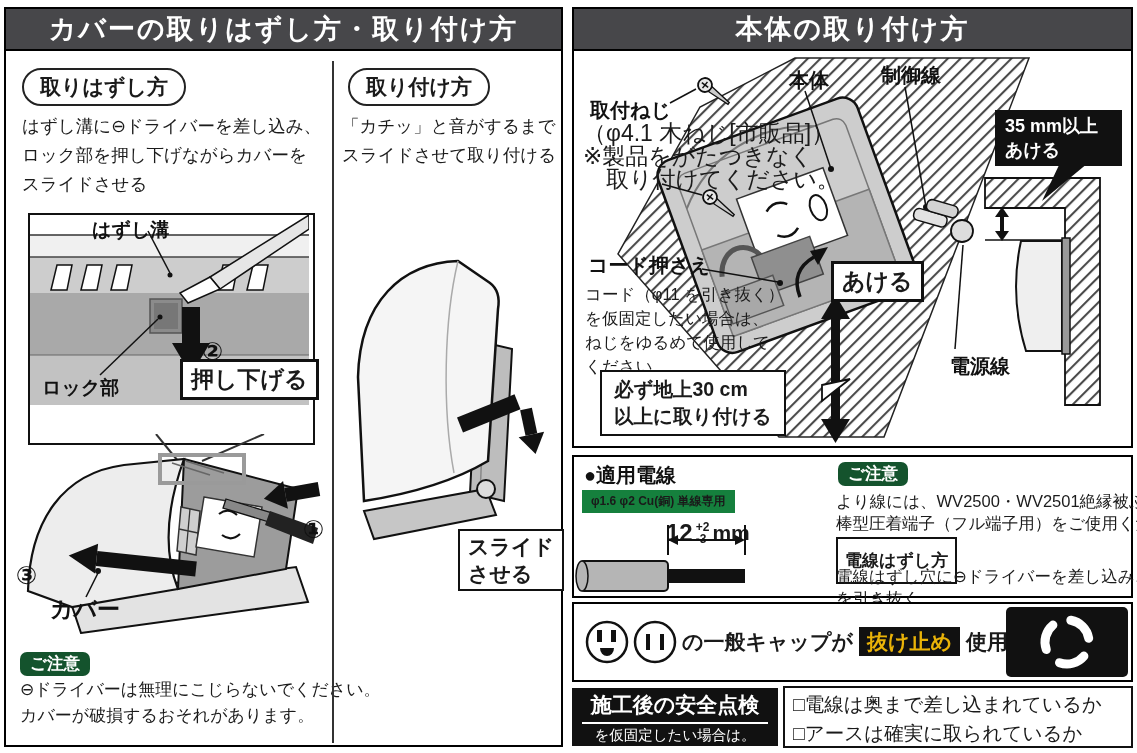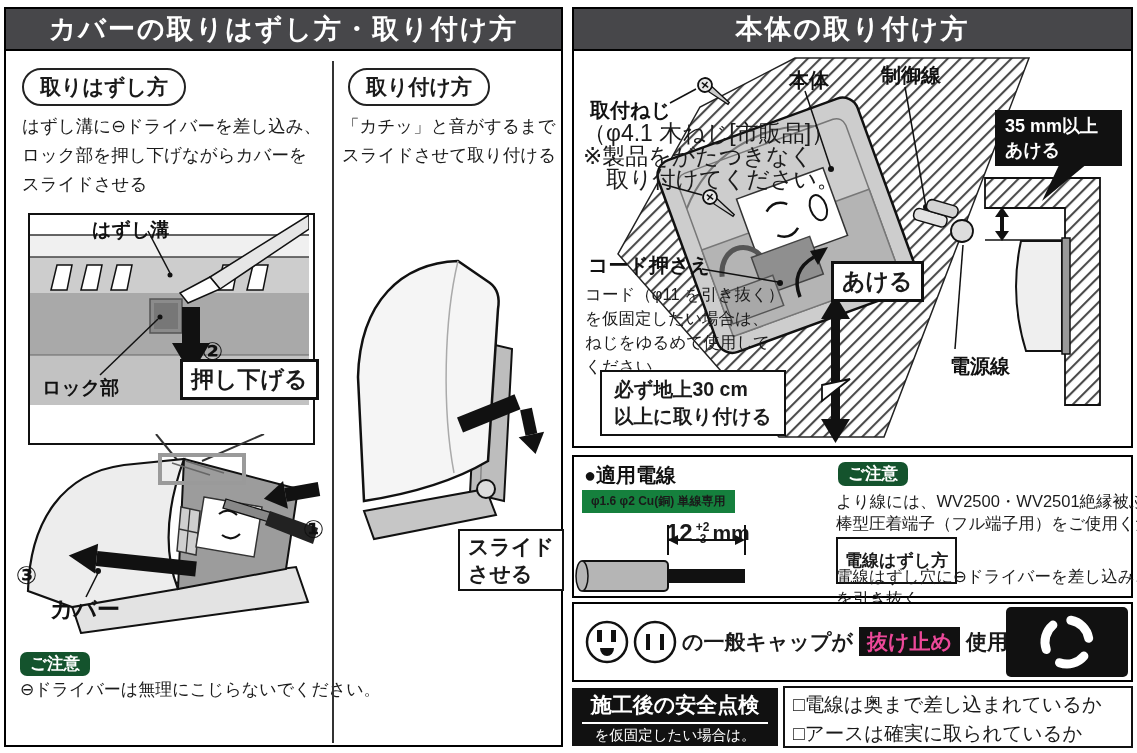--- a/index.html
+++ b/index.html
@@ -28,21 +28,21 @@
   .stepnum{position:absolute;font-size:25px;font-weight:bold;color:#111;}
   .secbox{position:absolute;border:2px solid #000;background:#fff;box-sizing:border-box;}
   .spec{position:absolute;background:#15803d;font-weight:bold;font-size:12px;padding:3px 9px;white-space:nowrap;}
   .dim{position:absolute;display:flex;align-items:flex-start;font-weight:bold;}
   .dim .main{font-size:24px;line-height:24px;}
   .dim .stack{display:flex;flex-direction:column;font-size:12px;line-height:12px;margin:0 3px;font-weight:bold;}
   .dim .unit{font-size:21px;line-height:24px;}
   .minibox{position:absolute;border:2px solid #111;background:#fff;font-weight:bold;
         font-size:17px;padding:10px 7px;white-space:nowrap;}
   .capline{position:absolute;font-weight:bold;font-size:21px;white-space:nowrap;}
-  .capline .hl{background:#111;color:#ec4899;padding:3px 8px;margin:0 6px;}
+  .capline .hl{background:#111;color:#eab308;padding:3px 8px;margin:0 6px;}
   .safety-black{position:absolute;background:#111;color:#fff;text-align:center;}
   .safety-black .h{font-size:21px;font-weight:bold;line-height:30px;margin:2px 10px 0 10px;
         border-bottom:2px solid #fff;padding-bottom:2px;}
   .safety-black .s{font-size:14.5px;line-height:22px;}
   .checklist{position:absolute;border:2px solid #111;background:#fff;box-sizing:border-box;
         font-size:19.5px;line-height:29px;padding:2px 8px;white-space:nowrap;}
 </style>
 </head>
 <body>
 
@@ -130,20 +130,21 @@
       <line x1="72" y1="148" x2="84" y2="124" stroke="#111" stroke-width="1.5"></line>
       <circle cx="84" cy="122" r="3" fill="#111"></circle>
     </svg>
     <div class="stepnum" style="left:297px;top:506px;">①</div>
     <div class="stepnum" style="left:10px;top:552px;">③</div>
     <div class="lbl" style="left:44px;top:585px;font-size:23px;">カバー</div>
 
     <div class="badge" style="left:14px;top:643px;">ご注意</div>
     <div class="bodytxt" style="left:14px;top:668px;font-size:17px;line-height:25.5px;">
       <div>⊖ドライバーは無理にこじらないでください。</div>
+      <div>カバーが破損するおそれがあります。</div>
     </div>
 
     <div class="divider" style="left:326px;top:52px;height:682px;"></div>
 
     <div class="pill" style="left:342px;top:59px;">取り付け方</div>
     <div class="bodytxt" style="left:336px;top:103px;">
       <div>「カチッ」と音がするまで</div>
       <div>スライドさせて取り付ける</div>
     </div>
     <svg class="abs" style="left:334px;top:240px;" width="220" height="360" viewBox="0 0 220 360">

